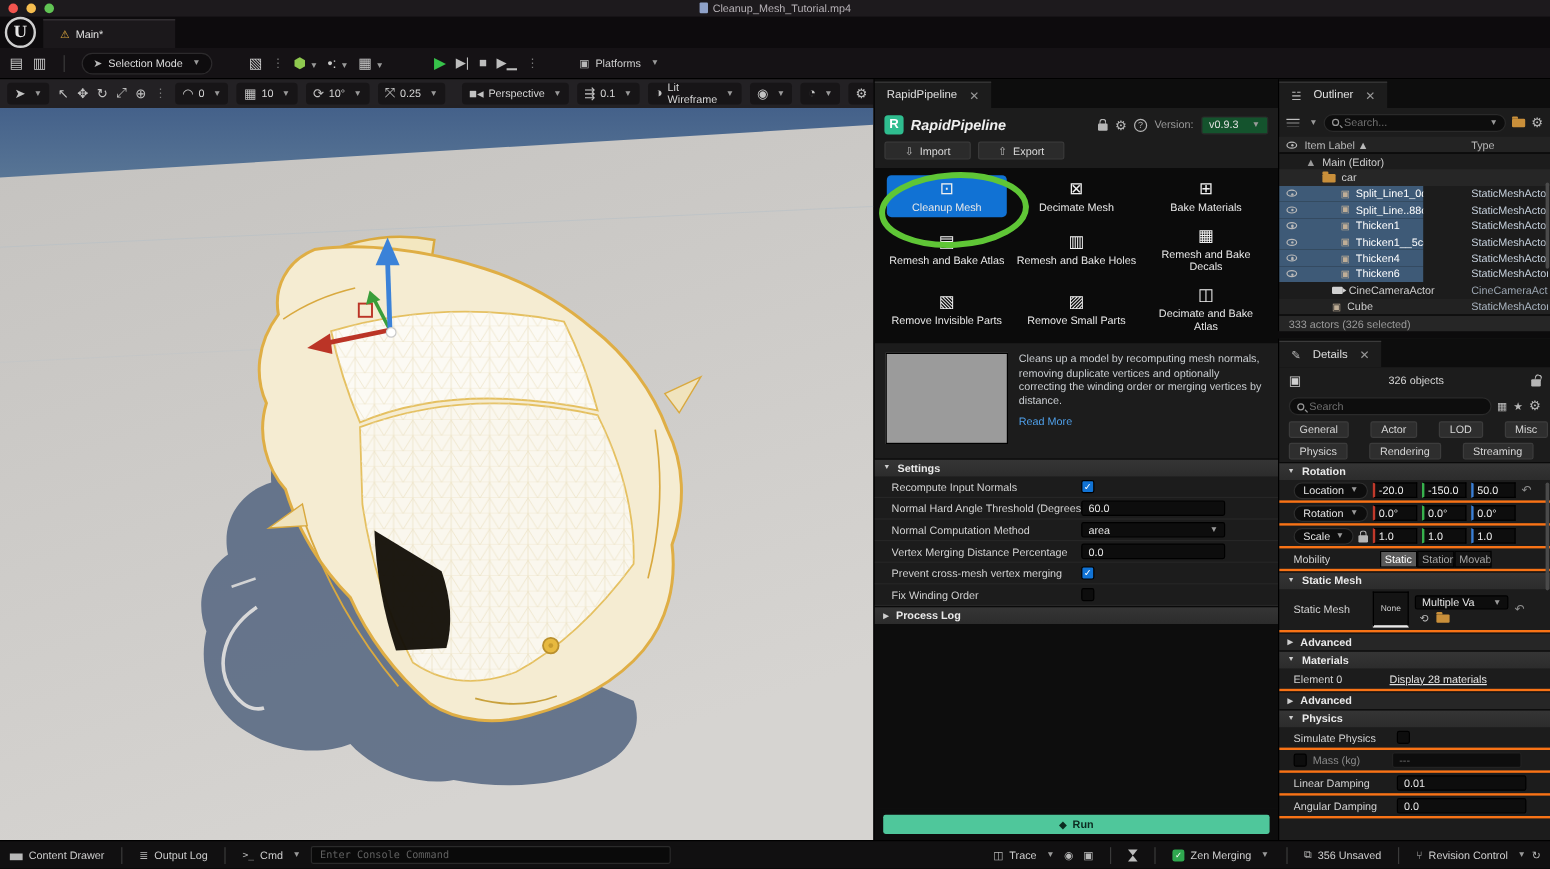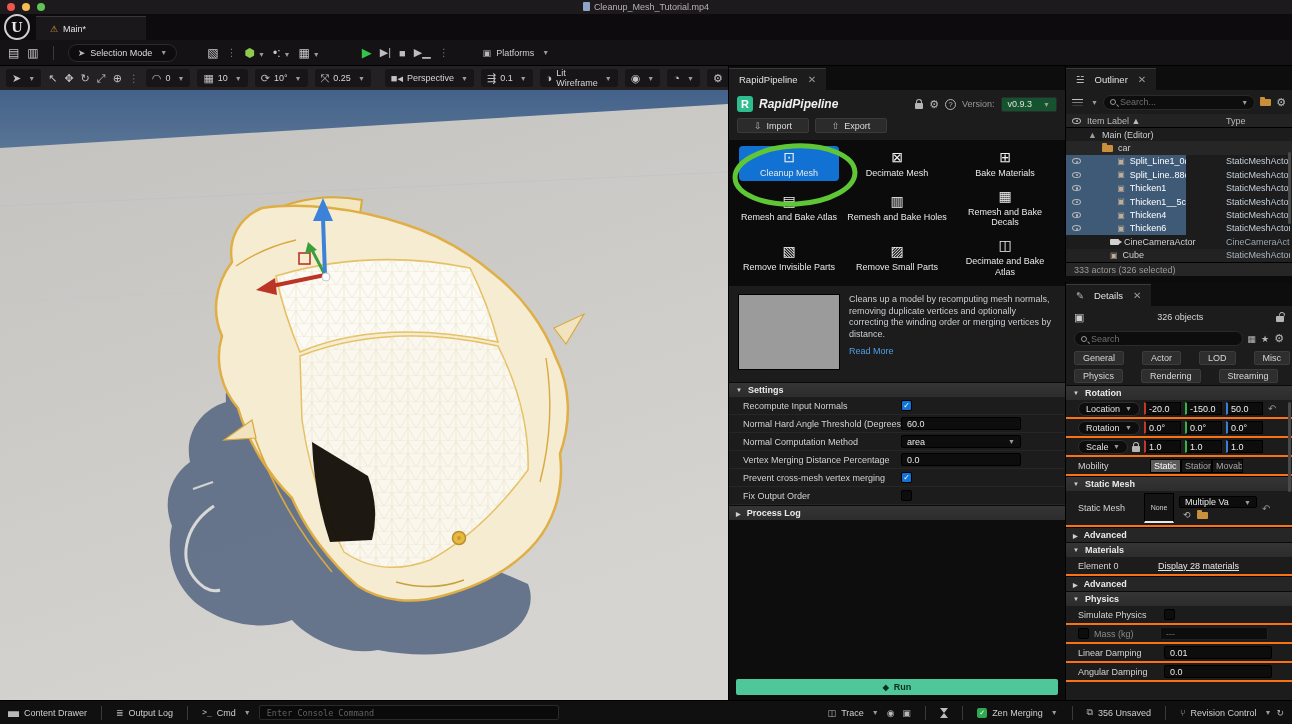--- a/index.html
+++ b/index.html
@@ -401,21 +401,21 @@
         <span class="lbl">Vertex Merging Distance Percentage</span>
         <span class="inp">
             <span>0.0</span>
           </span>
       </div>
       <div class="set-row">
         <span class="lbl">Prevent cross-mesh vertex merging</span>
         <span class="cb checked">✓</span>
       </div>
       <div class="set-row">
-        <span class="lbl">Fix Output Order</span>
+        <span class="lbl">Fix Winding Order</span>
         <span class="cb">✓</span>
       </div>
       <div class="sec-hdr">
           <span class="tri">▶</span>
           <span>Process Log</span>
         </div>
       <div id="rp-fill"></div>
       <div id="rp-runbar">
         <div id="run-btn">
             <span style="font-size:8px">◆</span>

